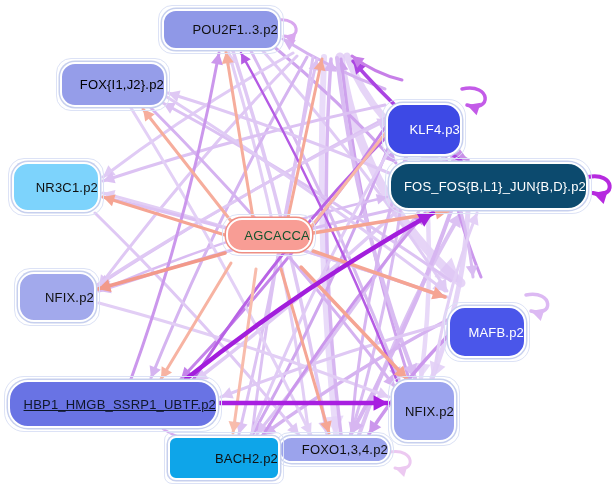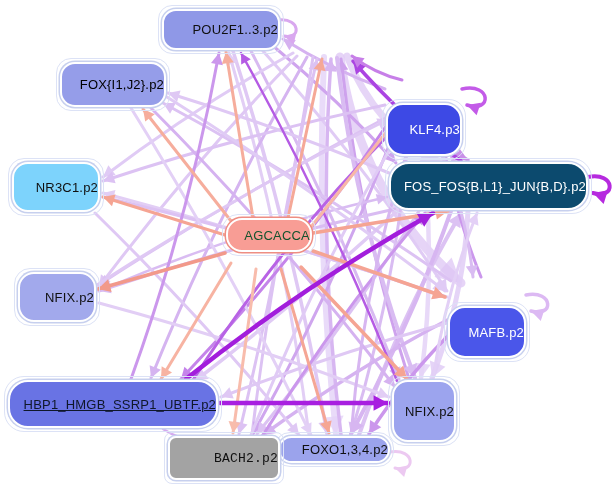--- a/index.html
+++ b/index.html
@@ -335,21 +335,21 @@
     </div>
   <div class="node" style="left: 448px; top: 278px; width: 78px; height: 52px; background: rgb(74, 86, 234); color: rgb(255, 255, 255); border-radius: 17px; margin-top: 28px;">
       <span>MAFB.p2</span>
     </div>
   <div class="node" style="left: 392px; top: 380px; width: 64px; height: 62px; background: rgb(156, 164, 238); color: rgb(16, 16, 16); border-radius: 16px;">
       <span>NFIX.p2</span>
     </div>
   <div class="node" style="left: 278px; top: 436px; width: 112px; height: 27px; background: rgb(155, 163, 236); color: rgb(16, 16, 16); border-radius: 16px;">
       <span>FOXO1,3,4.p2</span>
     </div>
-  <div class="node" style="left: 168px; top: 436px; width: 112px; height: 44px; background: #a3a3a3; color: rgb(16, 16, 16); border-radius: 8px; font-family: Liberation Mono, monospace;">
+  <div class="node" style="left: 168px; top: 436px; width: 112px; height: 44px; background: #0ea5e9; color: rgb(16, 16, 16); border-radius: 8px;">
       <span>BACH2.p2</span>
     </div>
   <div class="node" style="left: 8px; top: 380px; width: 210px; height: 48px; background: rgb(105, 115, 228); color: #0f172a; border-radius: 20px; text-decoration: underline;">
       <span>HBP1_HMGB_SSRP1_UBTF.p2</span>
     </div>
   <div class="node" style="left: 18px; top: 272px; width: 78px; height: 50px; background: rgb(162, 169, 236); color: rgb(16, 16, 16); border-radius: 16px;">
       <span>NFIX.p2</span>
     </div>
   <div class="node" style="left: 12px; top: 162px; width: 88px; height: 50px; background: #7dd3fc; color: rgb(16, 16, 16); border-radius: 16px;">
       <span>NR3C1.p2</span>

